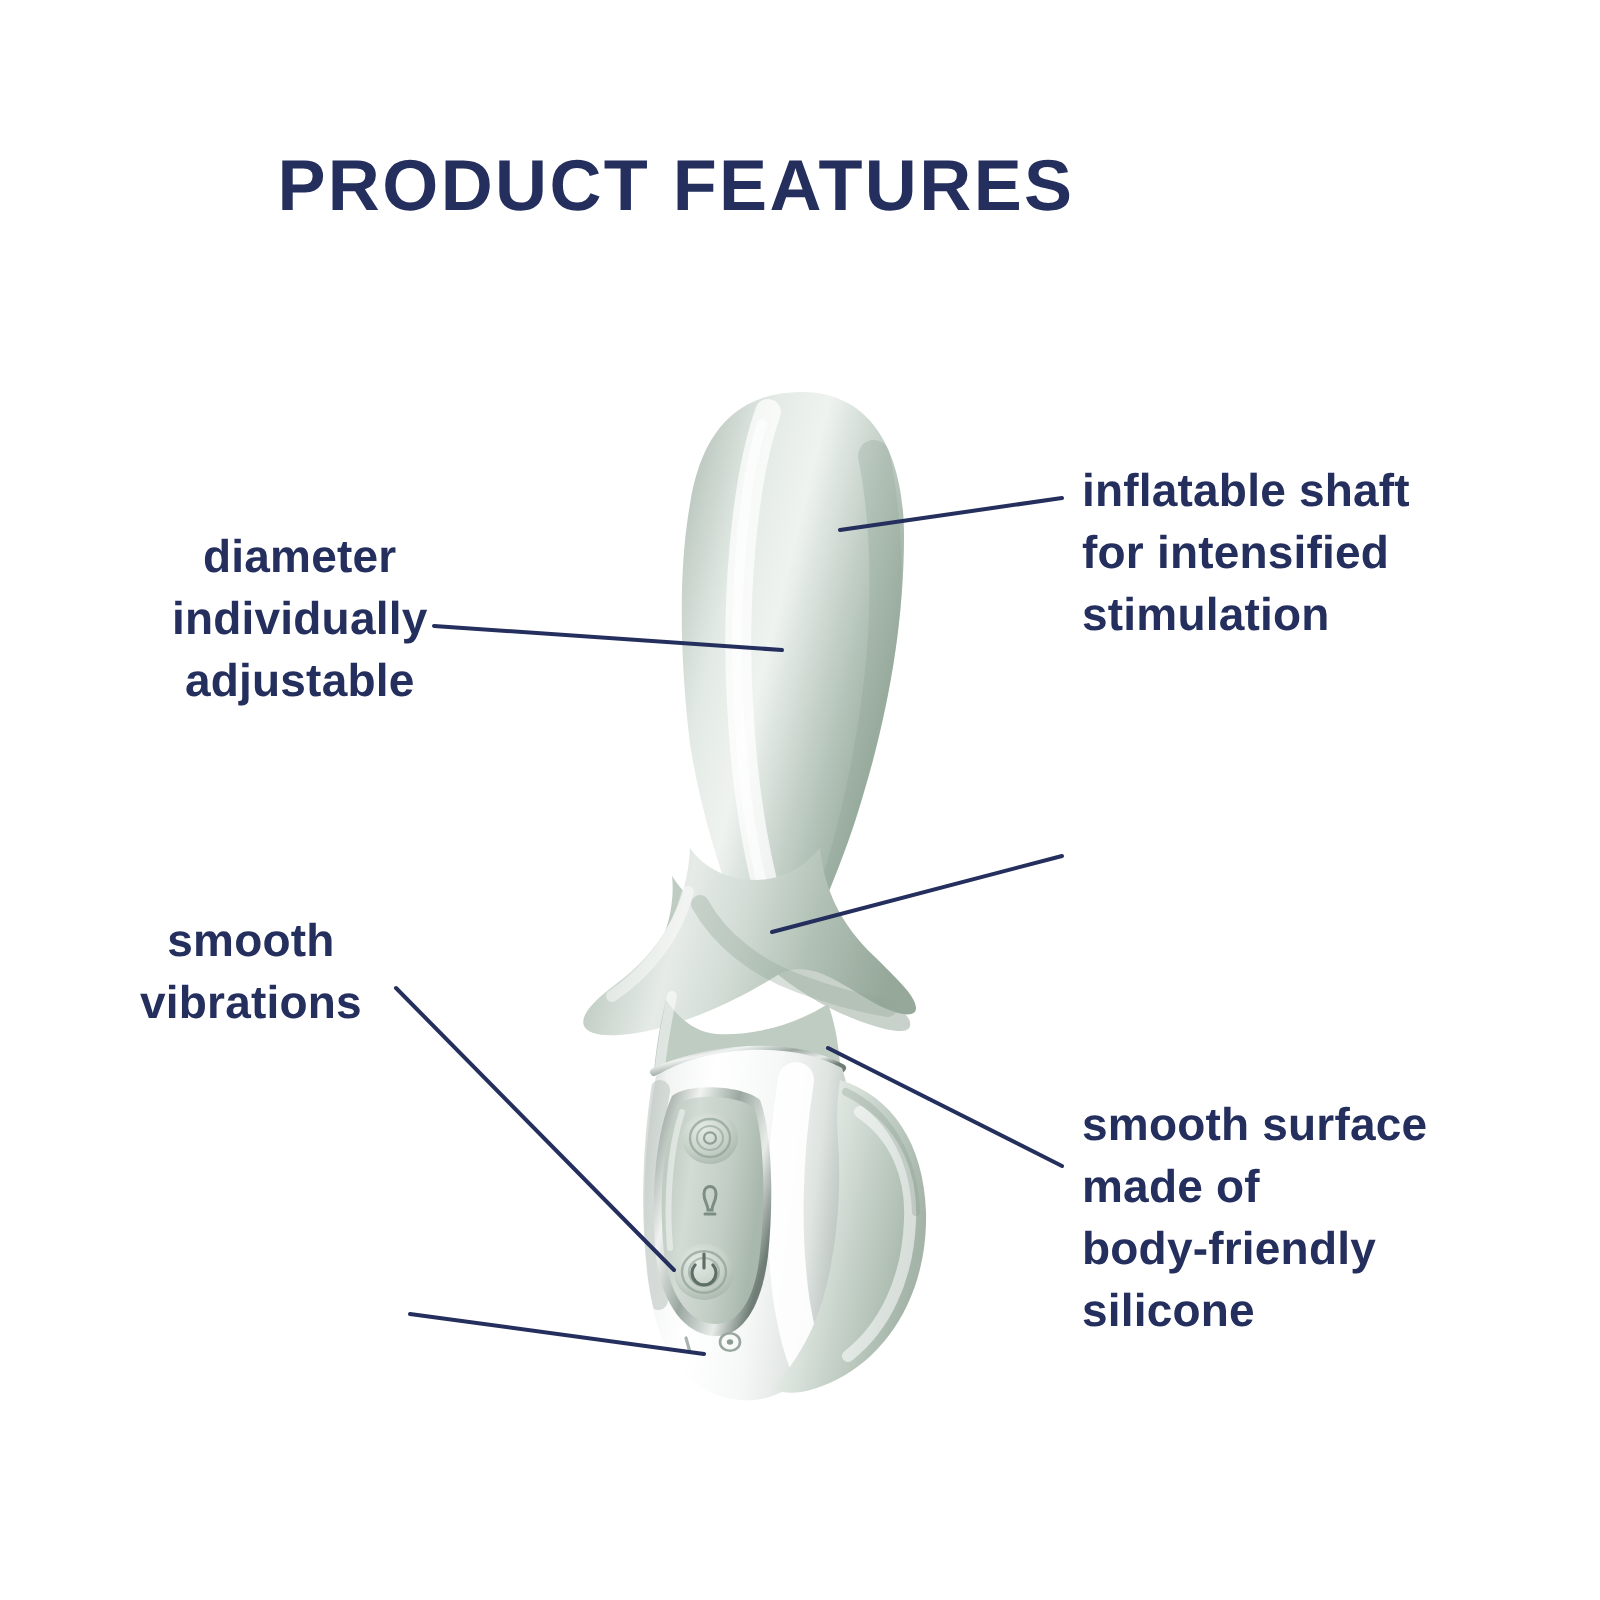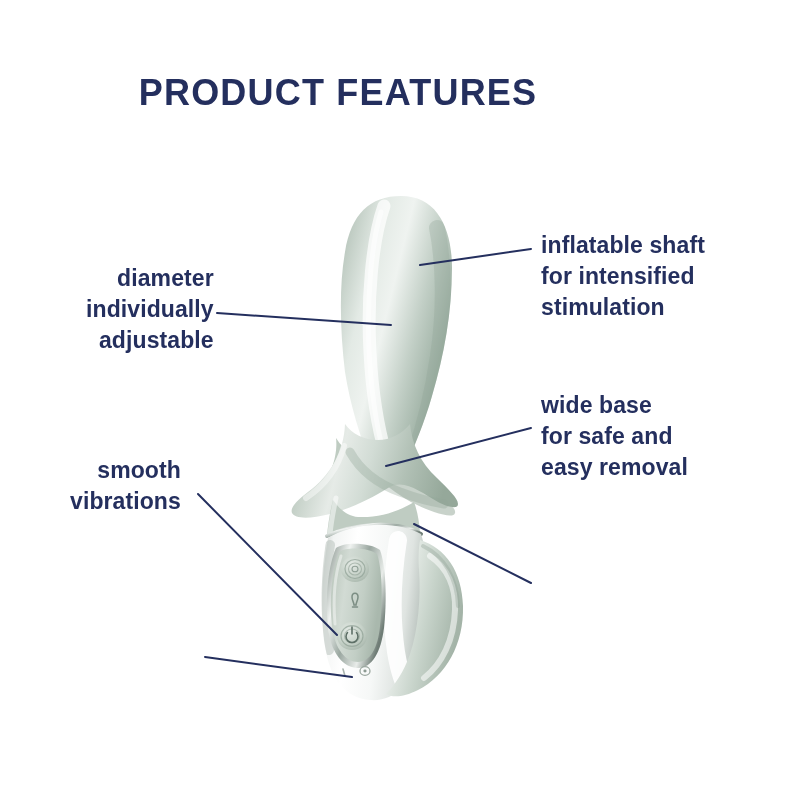--- a/index.html
+++ b/index.html
@@ -38,21 +38,21 @@
   .label {
     position: absolute;
     color: #242f5e;
     font-size: 23px;
     line-height: 31px;
     font-family: "Liberation Sans", sans-serif;
     white-space: pre-line;
     letter-spacing: 0.1px;
     font-weight: bold;
   }
-  .label.left  { text-align: right; }
+  .label.left  { text-align: center; }
   .label.right { text-align: left; }
 
   #label-diameter   { left: 86px;  top: 263px; }
   #label-control    { left: 70px;  top: 455px; }
   #label-magnetic   { left: 68px;  top: 613px; }
   #label-inflatable { left: 541px; top: 230px; }
   #label-widebase   { left: 541px; top: 390px; }
   #label-smooth     { left: 541px; top: 547px; }
 
   
@@ -335,18 +335,19 @@
 adjustable</div>
 
   <div class="label left" id="label-control">smooth
 vibrations</div>
 
 
   <div class="label right" id="label-inflatable">inflatable shaft
 for intensified
 stimulation</div>
 
-  <div class="label right" id="label-widebase">wide base
-for safe and
-easy removal</div>
-
+
+  <div class="label right" id="label-smooth">smooth surface
+made of
+body-friendly
+silicone</div>
 
 </div>
 
 </body></html>

